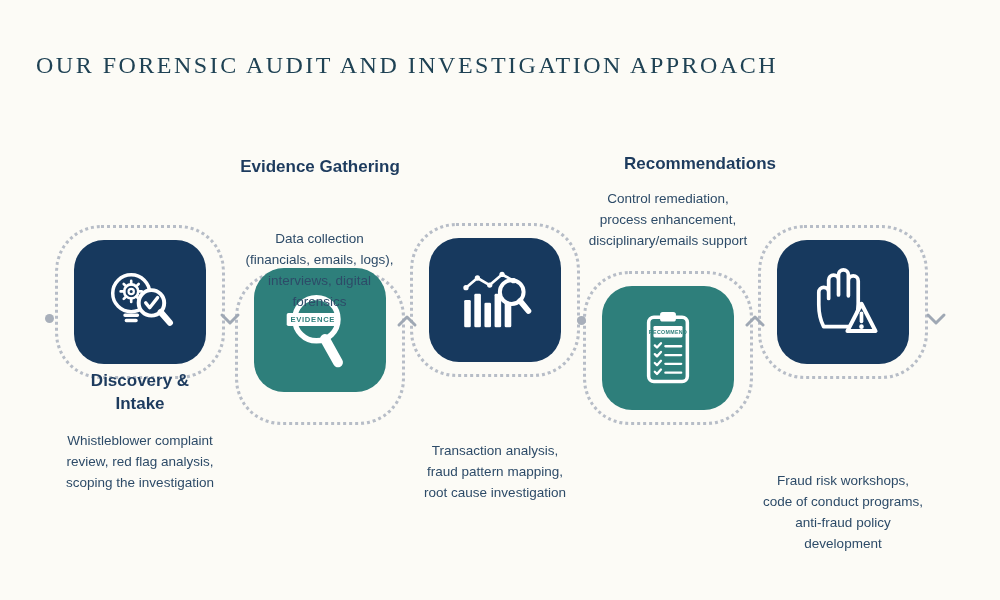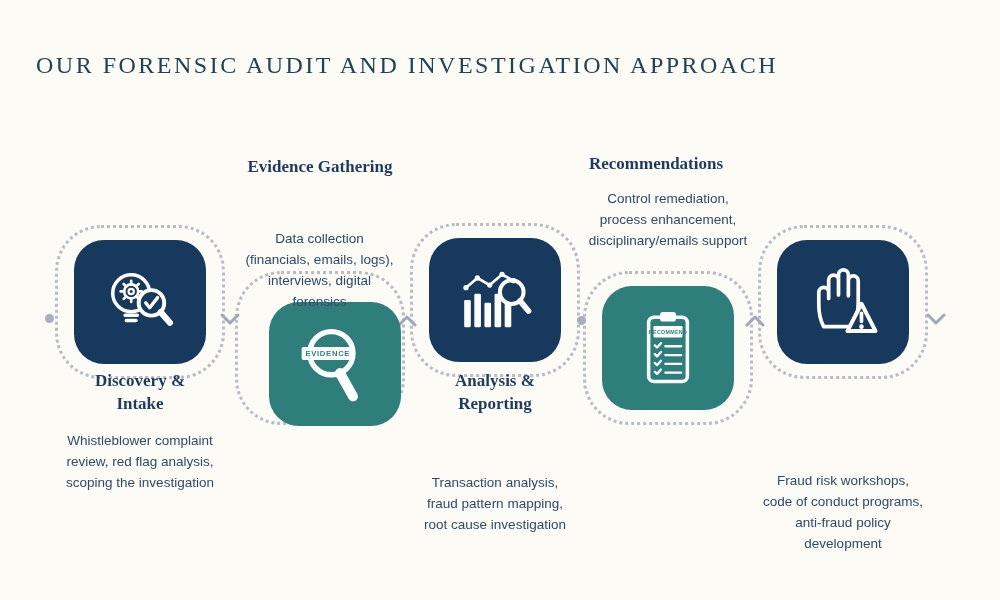--- a/index.html
+++ b/index.html
@@ -20,57 +20,57 @@
     display:flex; align-items:center; justify-content:center;
   }
   .navy { background:#17395E; }
   .teal { background:#2E7F7B; }
   .dashed {
     position:absolute; width:164px; height:148px;
     border:3px dotted #B7BDC7; border-radius:46px;
   }
   .heading {
     position:absolute; text-align:center; font-size:17px; font-weight:600;
-    color:#1D3B5E; line-height:1.35;font-family:Liberation Serif, serif;
+    color:#1D3B5E; line-height:1.35;
   }
   .desc {
     position:absolute; text-align:center; font-size:13.5px;
     color:#2D4B68; line-height:1.55;
   }
   .dot {
     position:absolute; width:9px; height:9px; border-radius:50%;
     background:#A8AFBA;
   }
   .chev { position:absolute; width:22px; height:14px; }
 
   
   #dash1 { left:55px;  top:225px; }
   #dash2 { left:235px; top:271px; }
   #dash3 { left:410px; top:223px; }
   #dash4 { left:583px; top:271px; }
   #dash5 { left:758px; top:225px; }
 
   
   #box1 { left:74px;  top:240px; }
-  #box2 { left:254px; top:302px;margin-left:15px; }
+  #box2 { left:254px; top:268px; }
   #box3 { left:429px; top:238px; }
   #box4 { left:602px; top:286px; }
   #box5 { left:777px; top:240px; }
 
   
   #h1 { left:75px;  top:370px; width:130px; }
   #h2 { left:220px; top:156px; width:200px; }
   #h3 { left:430px; top:370px; width:130px; }
-  #h4 { left:556px; top:153px; width:200px; }
+  #h4 { left:600px; top:153px; width:200px; }
   #h5 { left:778px; top:370px; width:130px; }
 
   
   #desc1 { left:65px;  top:431px; width:150px; }
   #desc2 { left:242px; top:191px; width:155px;margin-top:38px; }
-  #desc3 { left:420px; top:441px; width:150px;margin-top:32px; }
+  #desc3 { left:420px; top:441px; width:150px; }
   #desc4 { left:588px; top:189px; width:160px; }
   #desc5 { left:763px; top:431px; width:160px;margin-top:40px; }
 
   
   #dot1  { left:45px;  top:314px; }
   #dot2  { left:577px; top:316px; }
   #chev1 { left:219px; top:312px; }
   #chev2 { left:396px; top:314px; }
   #chev3 { left:744px; top:314px; }
   #chev4 { left:925px; top:312px; }
@@ -149,21 +149,20 @@
       <polyline points="17,36 30,25 44,33 58,21 71,28" fill="none" stroke="#fff" stroke-width="3" stroke-linecap="round" stroke-linejoin="round"></polyline>
       <g fill="#fff">
         <circle cx="17" cy="36" r="3"></circle>
           <circle cx="30" cy="25" r="3"></circle>
           <circle cx="44" cy="33" r="3"></circle>
         <circle cx="58" cy="21" r="3"></circle>
           <circle cx="71" cy="28" r="3"></circle>
       </g>
     </svg>
   </div>
-  <div class="heading" id="h3">Analysis &amp; Reporting</div>
   <div class="desc" id="desc3">Transaction analysis, fraud pattern mapping, root cause investigation</div>
 
   <div class="iconbox teal" id="box4">
     <svg width="88" height="88" viewBox="0 0 100 100">
       <rect x="28" y="15" width="44" height="73" rx="6" fill="none" stroke="#fff" stroke-width="4"></rect>
       <rect x="41" y="9" width="18" height="11" rx="3" fill="#fff"></rect>
       <rect x="33.5" y="25" width="33" height="13" rx="1.5" fill="#fff"></rect>
       <text x="50" y="34.5" text-anchor="middle" font-size="6" font-weight="bold" fill="#2E7F7B" letter-spacing="0.4" font-family="'Liberation Sans',sans-serif">RECOMMEND</text>
       <g stroke="#fff" stroke-width="2.6" stroke-linecap="round" stroke-linejoin="round" fill="none">
         <path d="M35 47 l2.5 2.5 l4.5 -5"></path>

